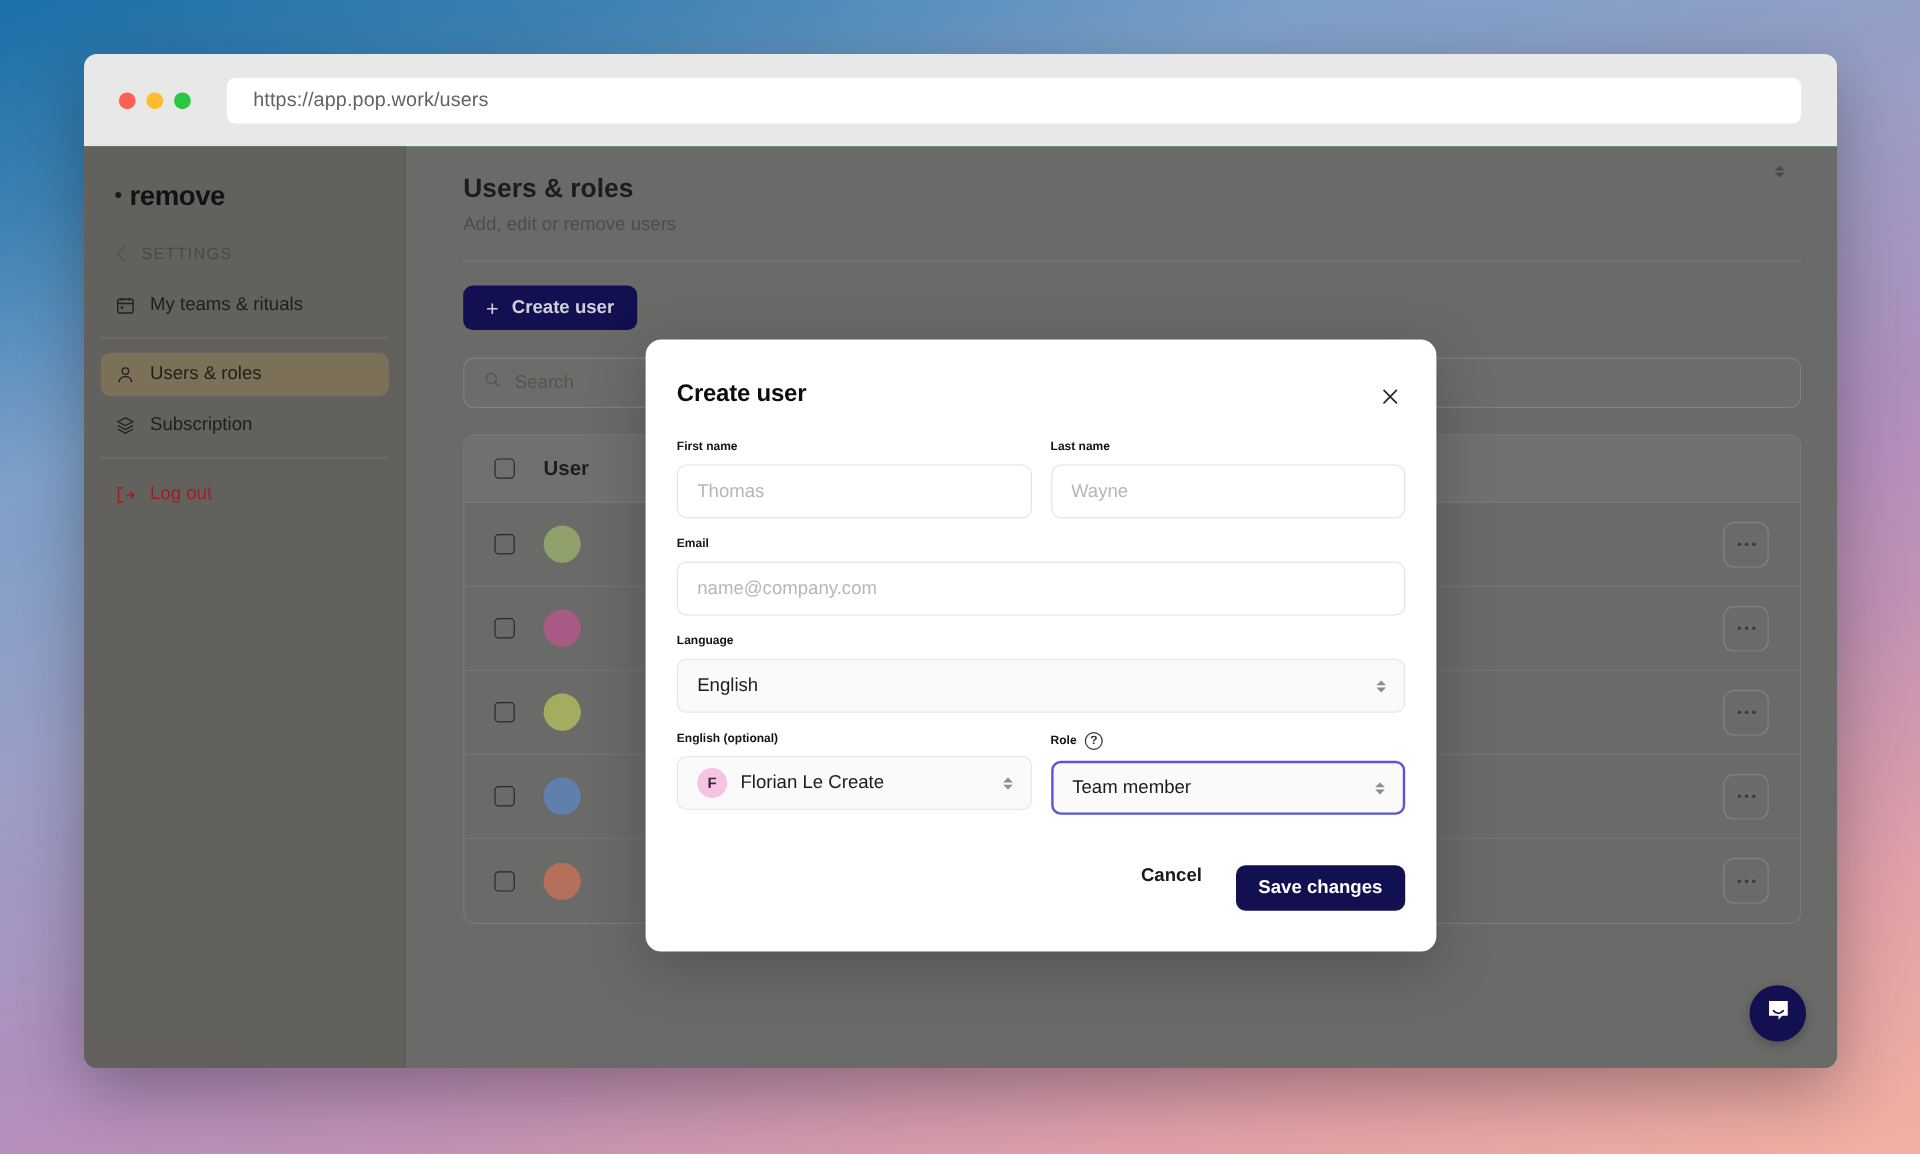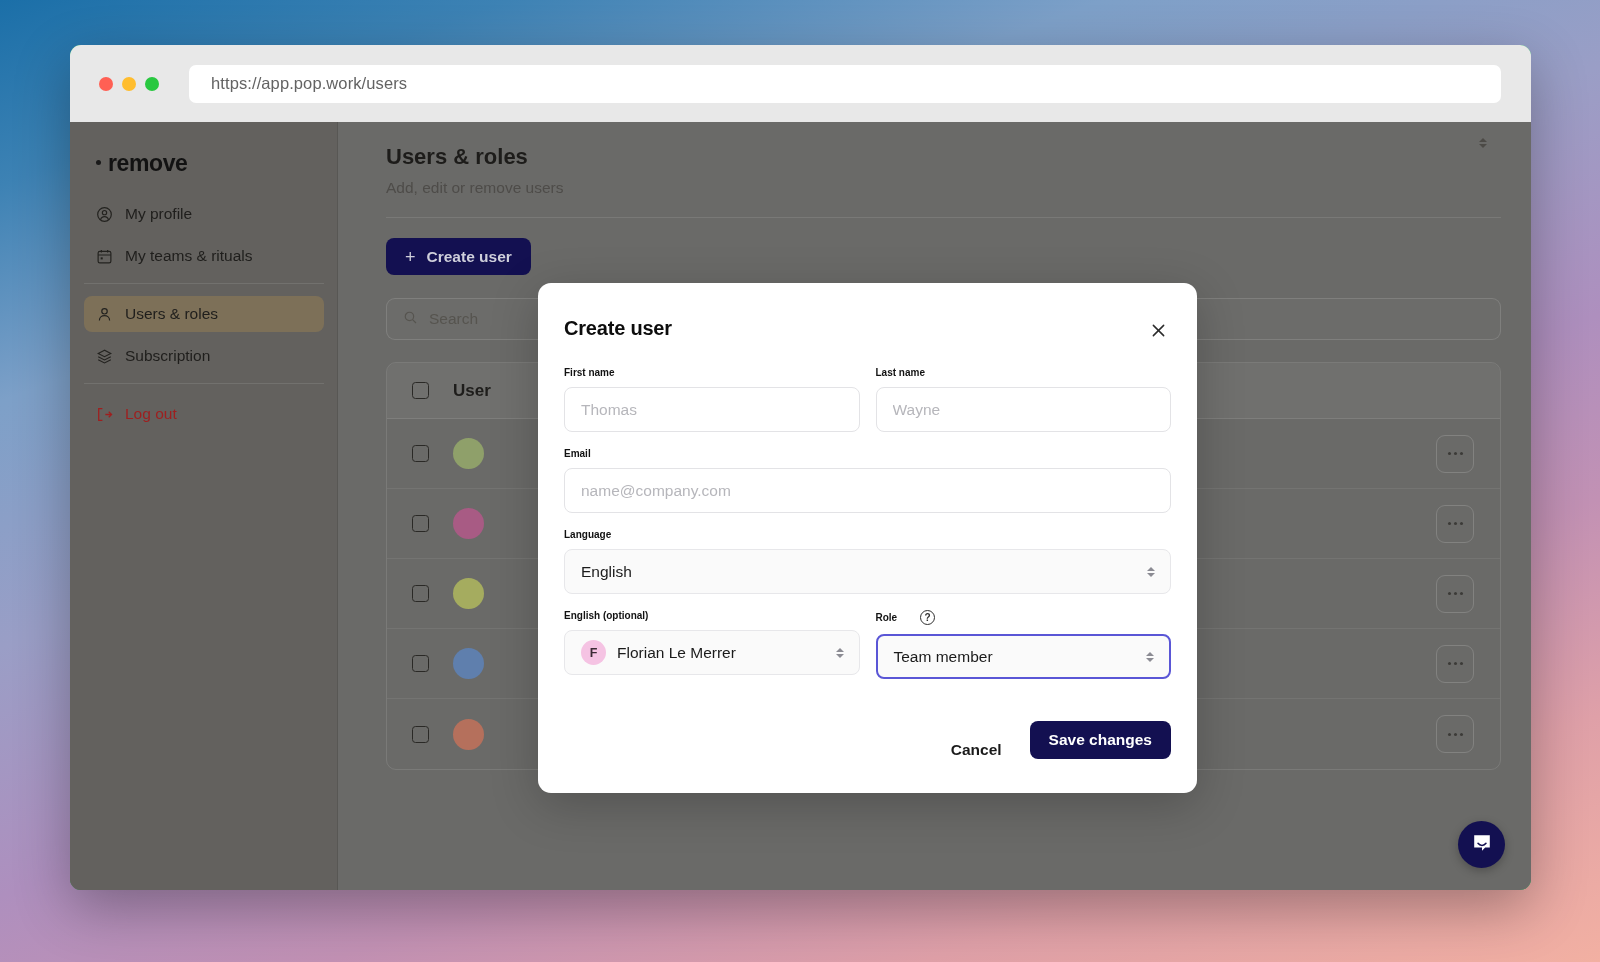--- a/index.html
+++ b/index.html
@@ -317,21 +317,21 @@
   .form { margin-top: 24px; padding: 0 2px; }
   .row2 { display: flex; gap: 16px; }
   .field { flex: 1; margin-bottom: 16px; }
   .flabel {
     display: block;
     font-size: 10px;
     font-weight: 700;
     color: #121212;
     margin-bottom: 9px;
   }
-  .flabel-row { display: flex; align-items: center; gap: 23px; margin-bottom: 9px; text-align: right; }
+  .flabel-row { display: flex; align-items: center; gap: 7px; margin-bottom: 9px; text-align: right; }
   .flabel-row .flabel { margin-bottom: 0; }
   .help-ico-dark {
     width: 15px; height: 15px;
     border: 1.3px solid #2f2f2f;
     border-radius: 50%;
     font-size: 10px; font-weight: 700;
     color: #2f2f2f;
     display: flex; align-items: center; justify-content: center;
     line-height: 1;
   }
@@ -382,21 +382,21 @@
     width: 25px; height: 25px; border-radius: 50%;
     background: #f5c3e3;
     color: #3b2a35;
     font-size: 12.5px;
     font-weight: 600;
     display: flex; align-items: center; justify-content: center;
     flex-shrink: 0;
   }
   .modal-footer {
     display: flex;
-    align-items: flex-end;
+    align-items: flex-start;
     justify-content: flex-end;
     gap: 28px;
     margin-top: 42px;
     padding: 0 2px;
   }
   .btn-cancel {
     background: none;
     border: none;
     font-size: 15.5px;
     font-weight: 600;
@@ -446,32 +446,26 @@
   </div>
 
   <div class="app-body">
 
     <div class="sidebar">
       <div class="brand">
         <span class="brand-dot"></span>
         <span class="brand-name">remove</span>
       </div>
 
+      <div class="settings-row">
+        <span class="chev-left"></span>
+        <span class="settings-label">SETTINGS</span>
+      </div>
 
       <div class="nav-group">
-        <div class="nav-item">
-          <span class="ico">
-            <svg width="17" height="17" viewBox="0 0 20 20" fill="none" stroke="#23221f" stroke-width="1.4">
-              <circle cx="10" cy="10" r="8"></circle>
-                <circle cx="10" cy="7.8" r="2.5"></circle>
-              <path d="M5.3 16.3c.6-2.4 2.4-3.8 4.7-3.8s4.1 1.4 4.7 3.8"></path>
-            </svg>
-          </span>
-          <span class="nav-label">My profile</span>
-        </div>
         <div class="nav-item">
           <span class="ico">
             <svg width="17" height="17" viewBox="0 0 20 20" fill="none" stroke="#23221f" stroke-width="1.4">
               <rect x="2.5" y="4" width="15" height="13.5" rx="2"></rect>
               <path d="M2.5 8.2h15M6.3 2.4v3M13.7 2.4v3"></path>
               <rect x="5.5" y="11" width="2.4" height="2.4" fill="#23221f" stroke="none"></rect>
             </svg>
           </span>
           <span class="nav-label">My teams &amp; rituals</span>
         </div>
@@ -724,21 +718,21 @@
               <span class="caret-dn"></span>
           </span>
         </div>
       </div>
 
       <div class="row2">
         <div class="field" style="margin-bottom:0">
           <label class="flabel">English (optional)</label>
           <div class="select">
             <span class="avatar-pink">F</span>
-            <span class="select-value">Florian Le Merrer</span>
+            <span class="select-value">Florian Le Create</span>
             <span class="select-caret">
               <span class="caret-up"></span>
                 <span class="caret-dn"></span>
             </span>
           </div>
         </div>
         <div class="field" style="margin-bottom:0">
           <div class="flabel-row">
             <label class="flabel">Role</label>
             <span class="help-ico-dark">?</span>

